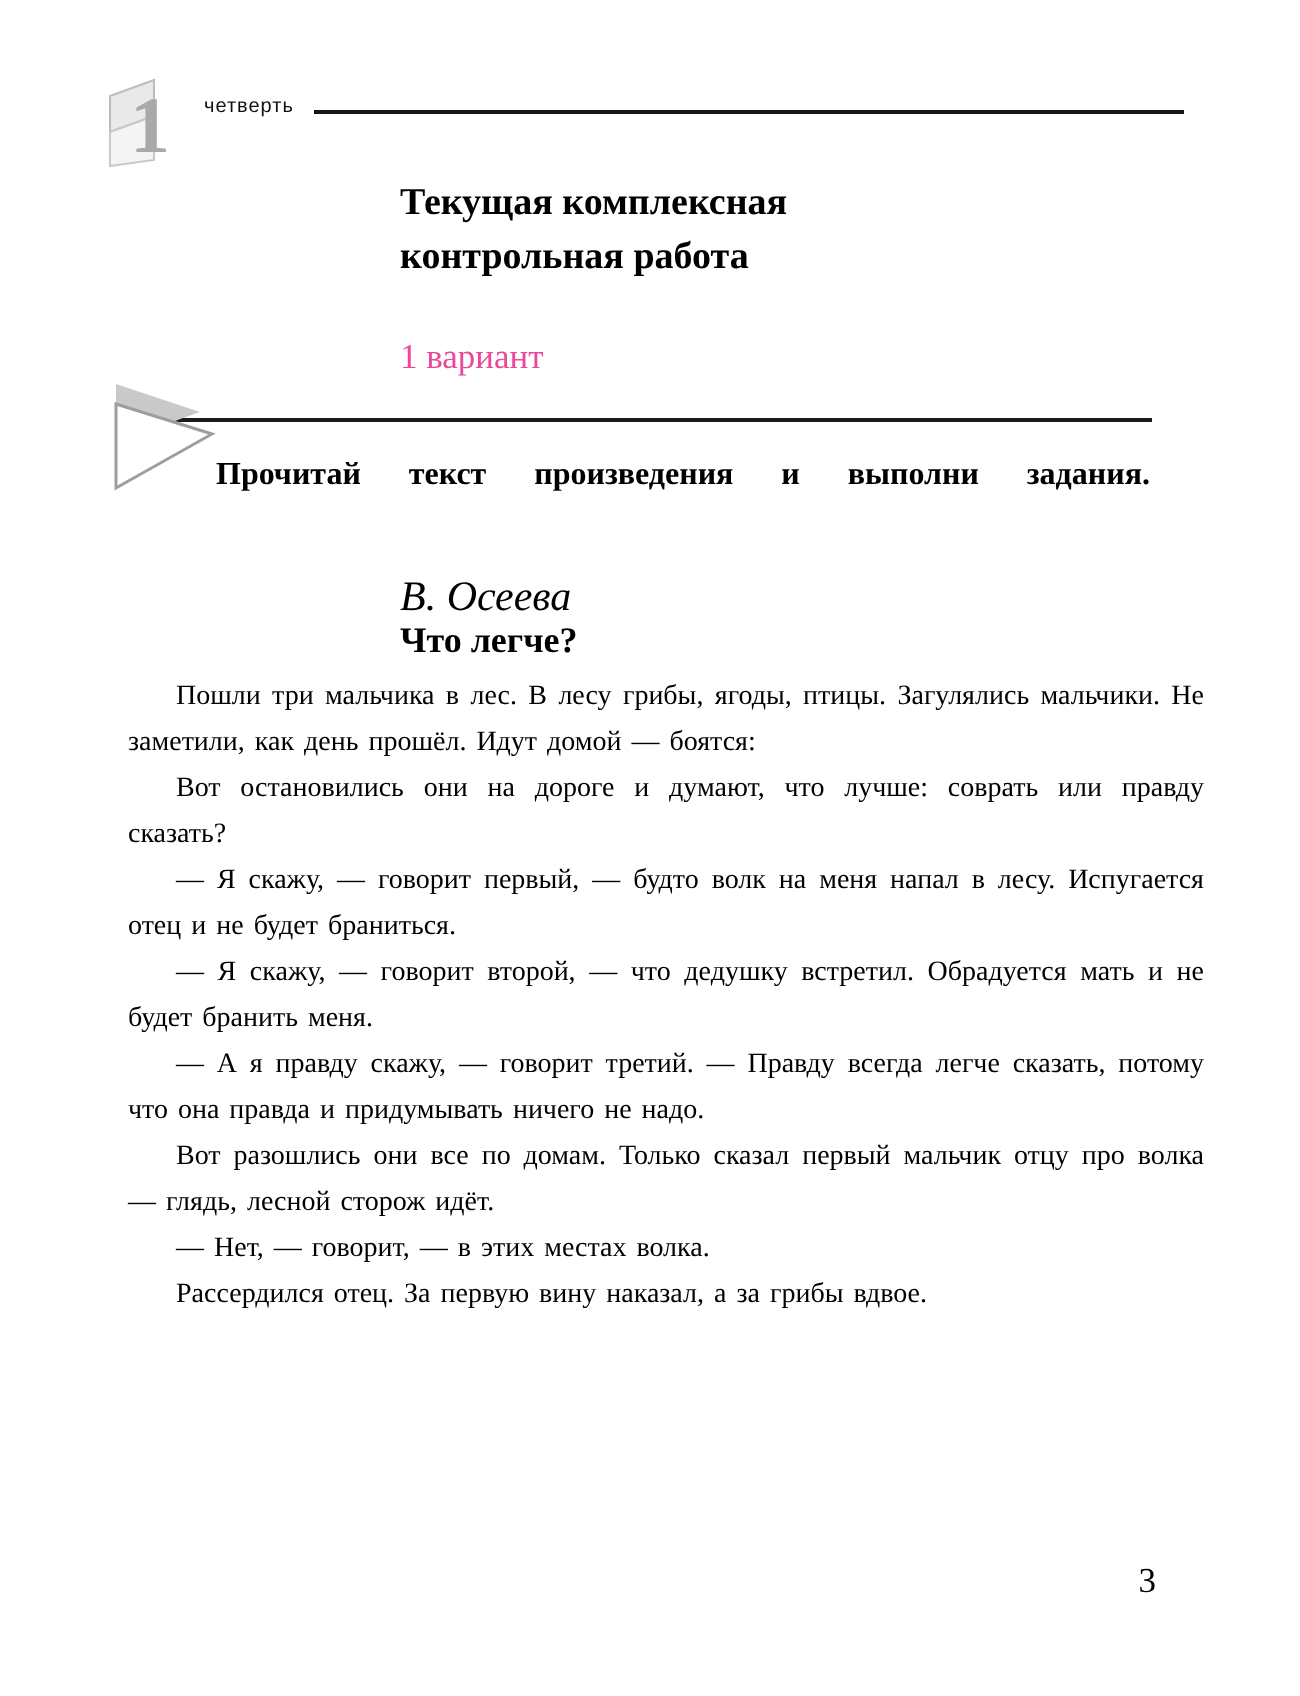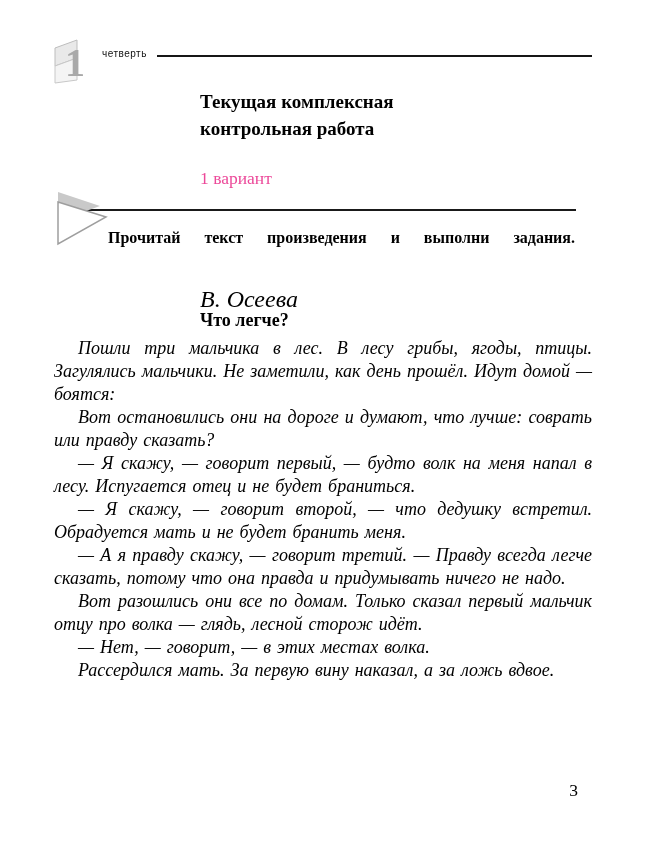--- a/index.html
+++ b/index.html
@@ -90,39 +90,38 @@
     text-align: justify;
     text-align-last: justify;
   }
 
   
   .story-author {
     position: absolute;
     left: 200px;
     top: 286px;
     font-style: italic;
-    font-size: 24px;
+    font-size: 21px;
   }
   .story-title {
     position: absolute;
     left: 200px;
     top: 310px;
     font-weight: bold;
     font-size: 18px;
   }
   .story-body {
     position: absolute;
-    left: 54px;
+    left: 64px;
     top: 337px;
     width: 538px;
-    font-size: 18px;
+    font-size: 14px;
     line-height: 23px;
     text-align: justify;
     word-spacing: 1.5px;
-    font-style: italic;
   }
   .story-body p {
     margin: 0;
     text-indent: 24px;
   }
 
   .page-number {
     position: absolute;
     right: 72px;
     top: 780px;
@@ -164,18 +163,18 @@
   <div class="story-title">Что легче?</div>
 
   <div class="story-body">
     <p>Пошли три мальчика в лес. В лесу грибы, ягоды, птицы. Загулялись мальчики. Не заметили, как день прошёл. Идут домой — боятся:</p>
     <p>Вот остановились они на дороге и думают, что лучше: соврать или правду сказать?</p>
     <p>— Я скажу, — говорит первый, — будто волк на меня напал в лесу. Испугается отец и не будет браниться.</p>
     <p>— Я скажу, — говорит второй, — что дедушку встретил. Обрадуется мать и не будет бранить меня.</p>
     <p>— А я правду скажу, — говорит третий. — Правду всегда легче сказать, потому что она правда и придумывать ничего не надо.</p>
     <p>Вот разошлись они все по домам. Только сказал первый мальчик отцу про волка — глядь, лесной сторож идёт.</p>
     <p>— Нет, — говорит, — в этих местах волка.</p>
-    <p>Рассердился мать. За первую вину наказал, а за ложь вдвое.</p>
+    <p>Рассердился отец. За первую вину наказал, а за грибы вдвое.</p>
   </div>
 
   <div class="page-number">3</div>
 
 </div>
 
 </body></html>

